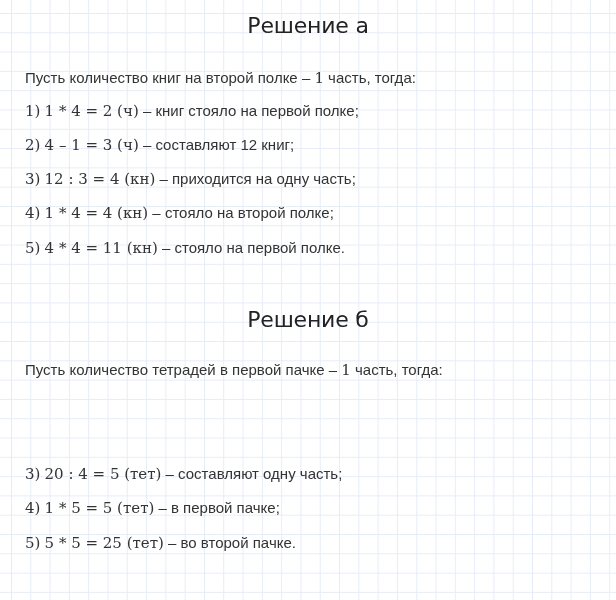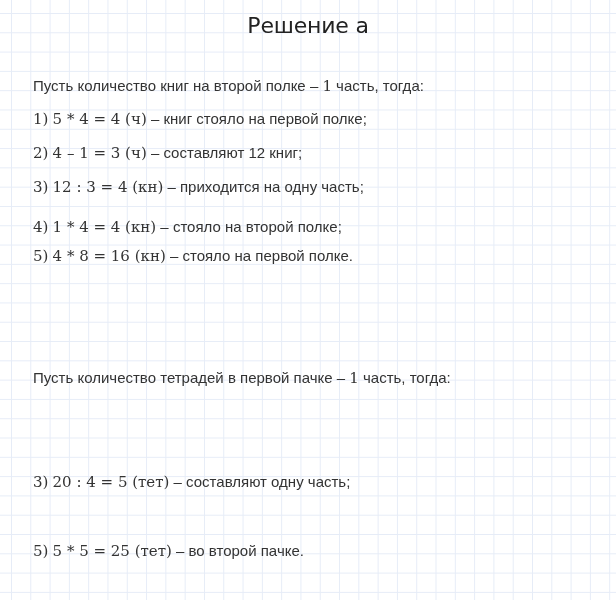--- a/index.html
+++ b/index.html
@@ -16,40 +16,42 @@
     position: relative;
   }
   .page { position: absolute; left: 0; top: 0; width: 495px; height: 600px; border-radius: 8px; }
   .title {
     position: absolute; left: 0; width: 616px; text-align: center;
     font-family: "DejaVu Sans", sans-serif;
     font-size: 22px; font-weight: normal; color: #222;
     margin: 0; line-height: 28px; letter-spacing: -0.2px;
   }
   .line {
-    position: absolute; left: 17px; margin: 16px;
+    position: absolute; left: 17px; margin: 8px;
     font-size: 15px; line-height: 20px; white-space: nowrap;
     font-family: "Liberation Sans", sans-serif; color: #333;
   }
   .m { font-family: "DejaVu Serif", serif; font-size: 15px; color: #333; }
 </style>
 </head>
 <body>
 
 <div class="page">
 
   <h2 class="title" style="top:12px">Решение а</h2>
 
   <p class="line" style="top:60px"><span>Пусть количество книг на второй полке – </span><span class="m">1</span><span> часть, тогда:</span></p>
 
-  <p class="line" style="top:93px"><span class="m">1)</span> <span class="m">5 * 4 = 4 (ч)</span><span> – книг стояло на первой полке;</span></p>
+  <p class="line" style="top:93px"><span class="m">1)</span> <span class="m">1 * 4 = 2 (ч)</span><span> – книг стояло на первой полке;</span></p>
   <p class="line" style="top:127px"><span class="m">2)</span> <span class="m">4 – 1 = 3 (ч)</span><span> – составляют 12 книг;</span></p>
   <p class="line" style="top:161px"><span class="m">3)</span> <span class="m">12 : 3 = 4 (кн)</span><span> – приходится на одну часть;</span></p>
-  <p class="line" style="top:201px"><span class="m">4)</span> <span class="m">1 * 4 = 4 (кн)</span><span> – стояло на второй полке;</span></p>
-  <p class="line" style="top:230px"><span class="m">5)</span> <span class="m">4 * 8 = 16 (кн)</span><span> – стояло на первой полке.</span></p>
+  <p class="line" style="top:195px"><span class="m">4)</span> <span class="m">1 * 4 = 4 (кн)</span><span> – стояло на второй полке;</span></p>
+  <p class="line" style="top:230px"><span class="m">5)</span> <span class="m">4 * 4 = 11 (кн)</span><span> – стояло на первой полке.</span></p>
 
+  <h2 class="title" style="top:306px">Решение б</h2>
 
   <p class="line" style="top:352px"><span>Пусть количество тетрадей в первой пачке – </span><span class="m">1</span><span> часть, тогда:</span></p>
 
   <p class="line" style="top:456px"><span class="m">3)</span> <span class="m">20 : 4 = 5 (тет)</span><span> – составляют одну часть;</span></p>
+  <p class="line" style="top:490px"><span class="m">4)</span> <span class="m">1 * 5 = 5 (тет)</span><span> – в первой пачке;</span></p>
   <p class="line" style="top:525px"><span class="m">5)</span> <span class="m">5 * 5 = 25 (тет)</span><span> – во второй пачке.</span></p>
 
 </div>
 
 </body></html>

